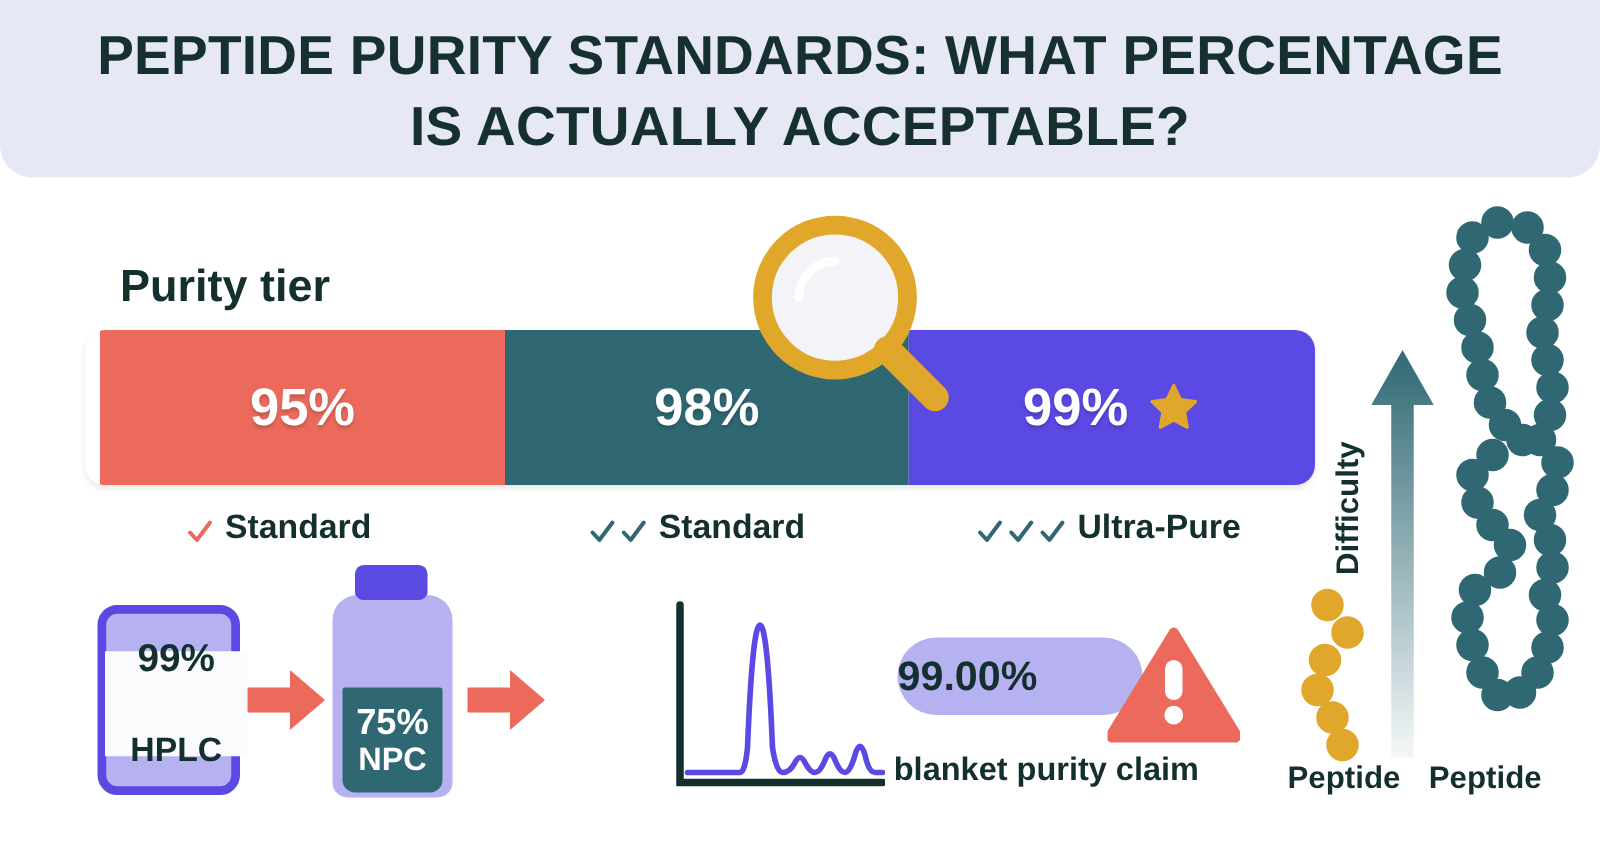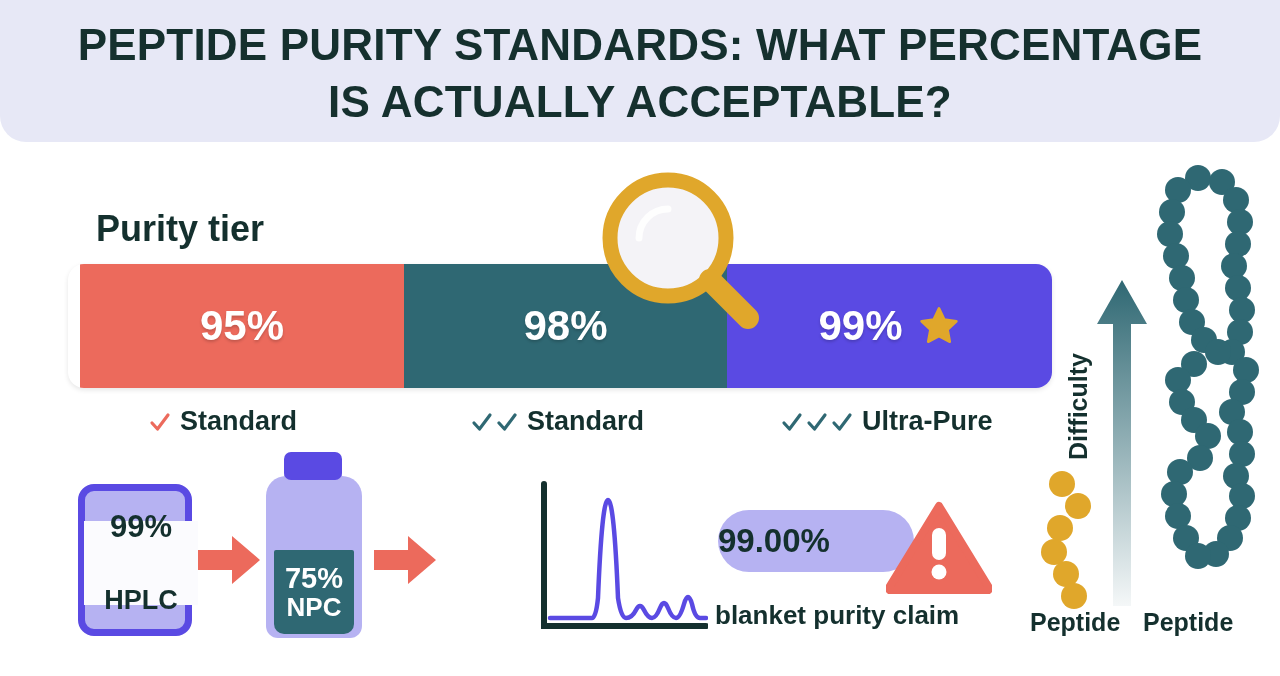--- a/index.html
+++ b/index.html
@@ -81,21 +81,21 @@
   #seg-premium  { width: 323px; background: #2f6873; }
   #seg-ultra    { width: 325px; background: #5a4ae3; }
 
   .star-icon { width: 44px; height: 44px; display: block; }
 
   
   .tier-caption {
     position: absolute;
     top: 406px;
     display: flex;
-    align-items: center;
+    align-items: flex-end;
     gap: 8px;
     font-size: 27px;
     font-weight: 800;
     color: #14302e;
   }
   #caption-standard { left: 148px; }
   #caption-premium  { left: 470px; }
   #caption-ultra    { left: 780px; }
   .check-row { display: flex; align-items: center; gap: 1px; }
   .chk { width: 24px; height: 24px; display: block; }

